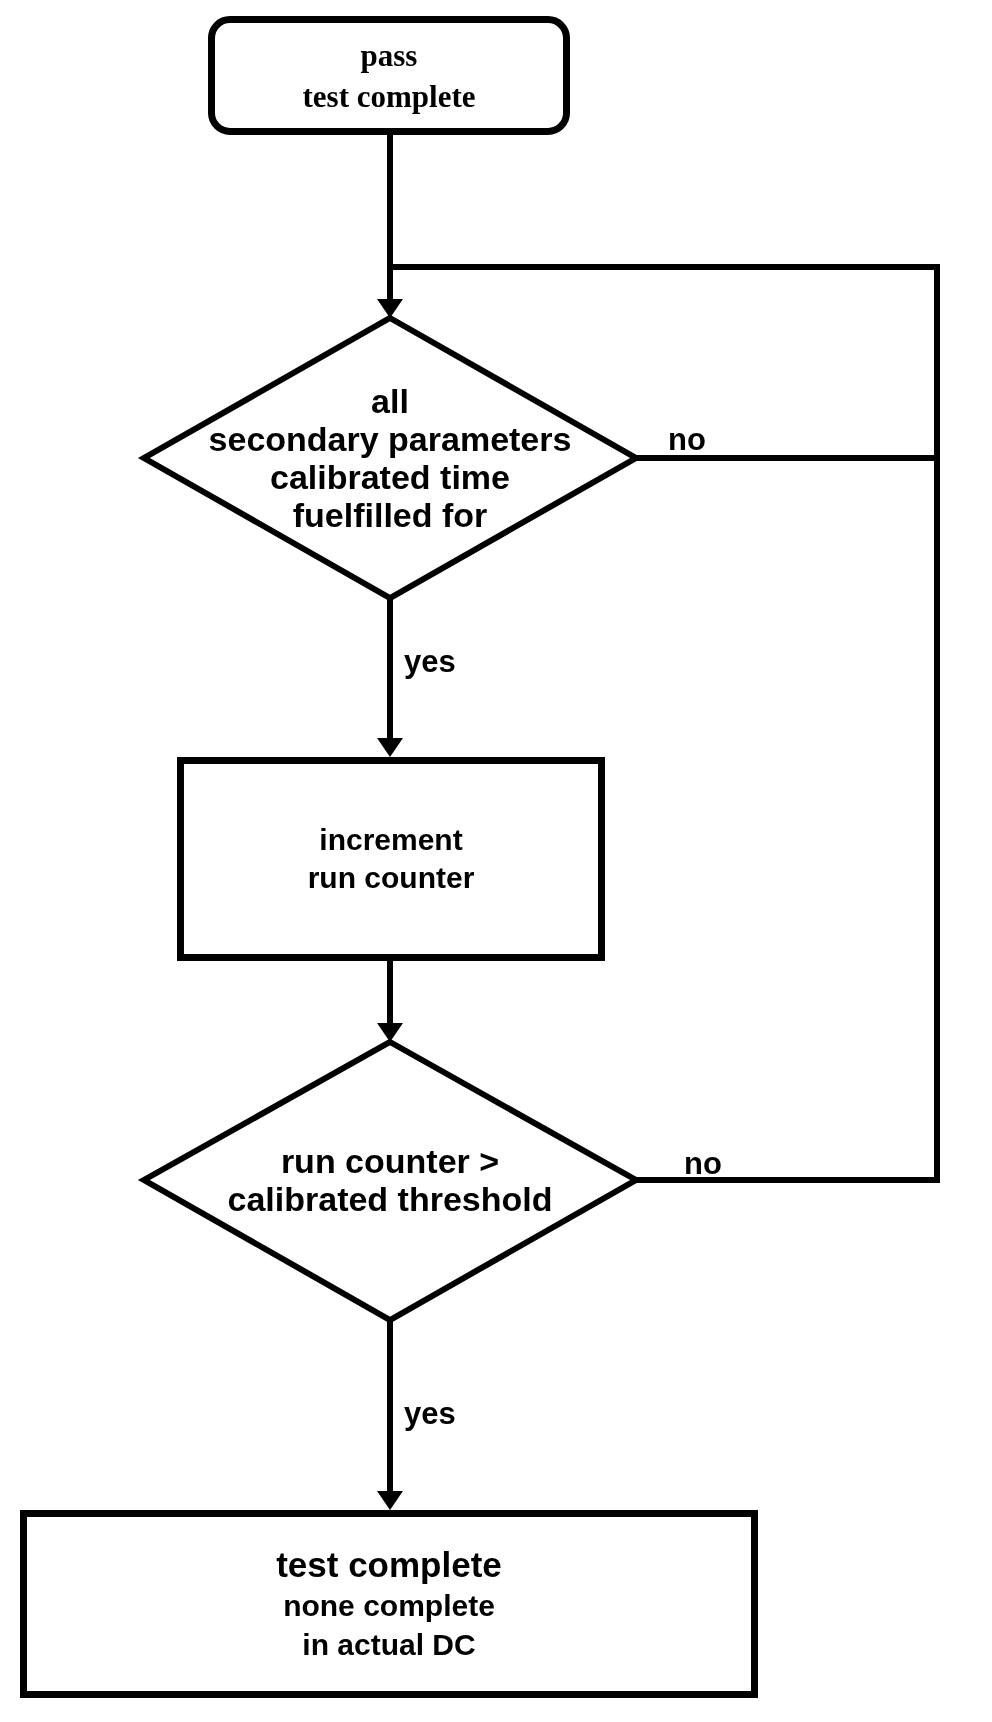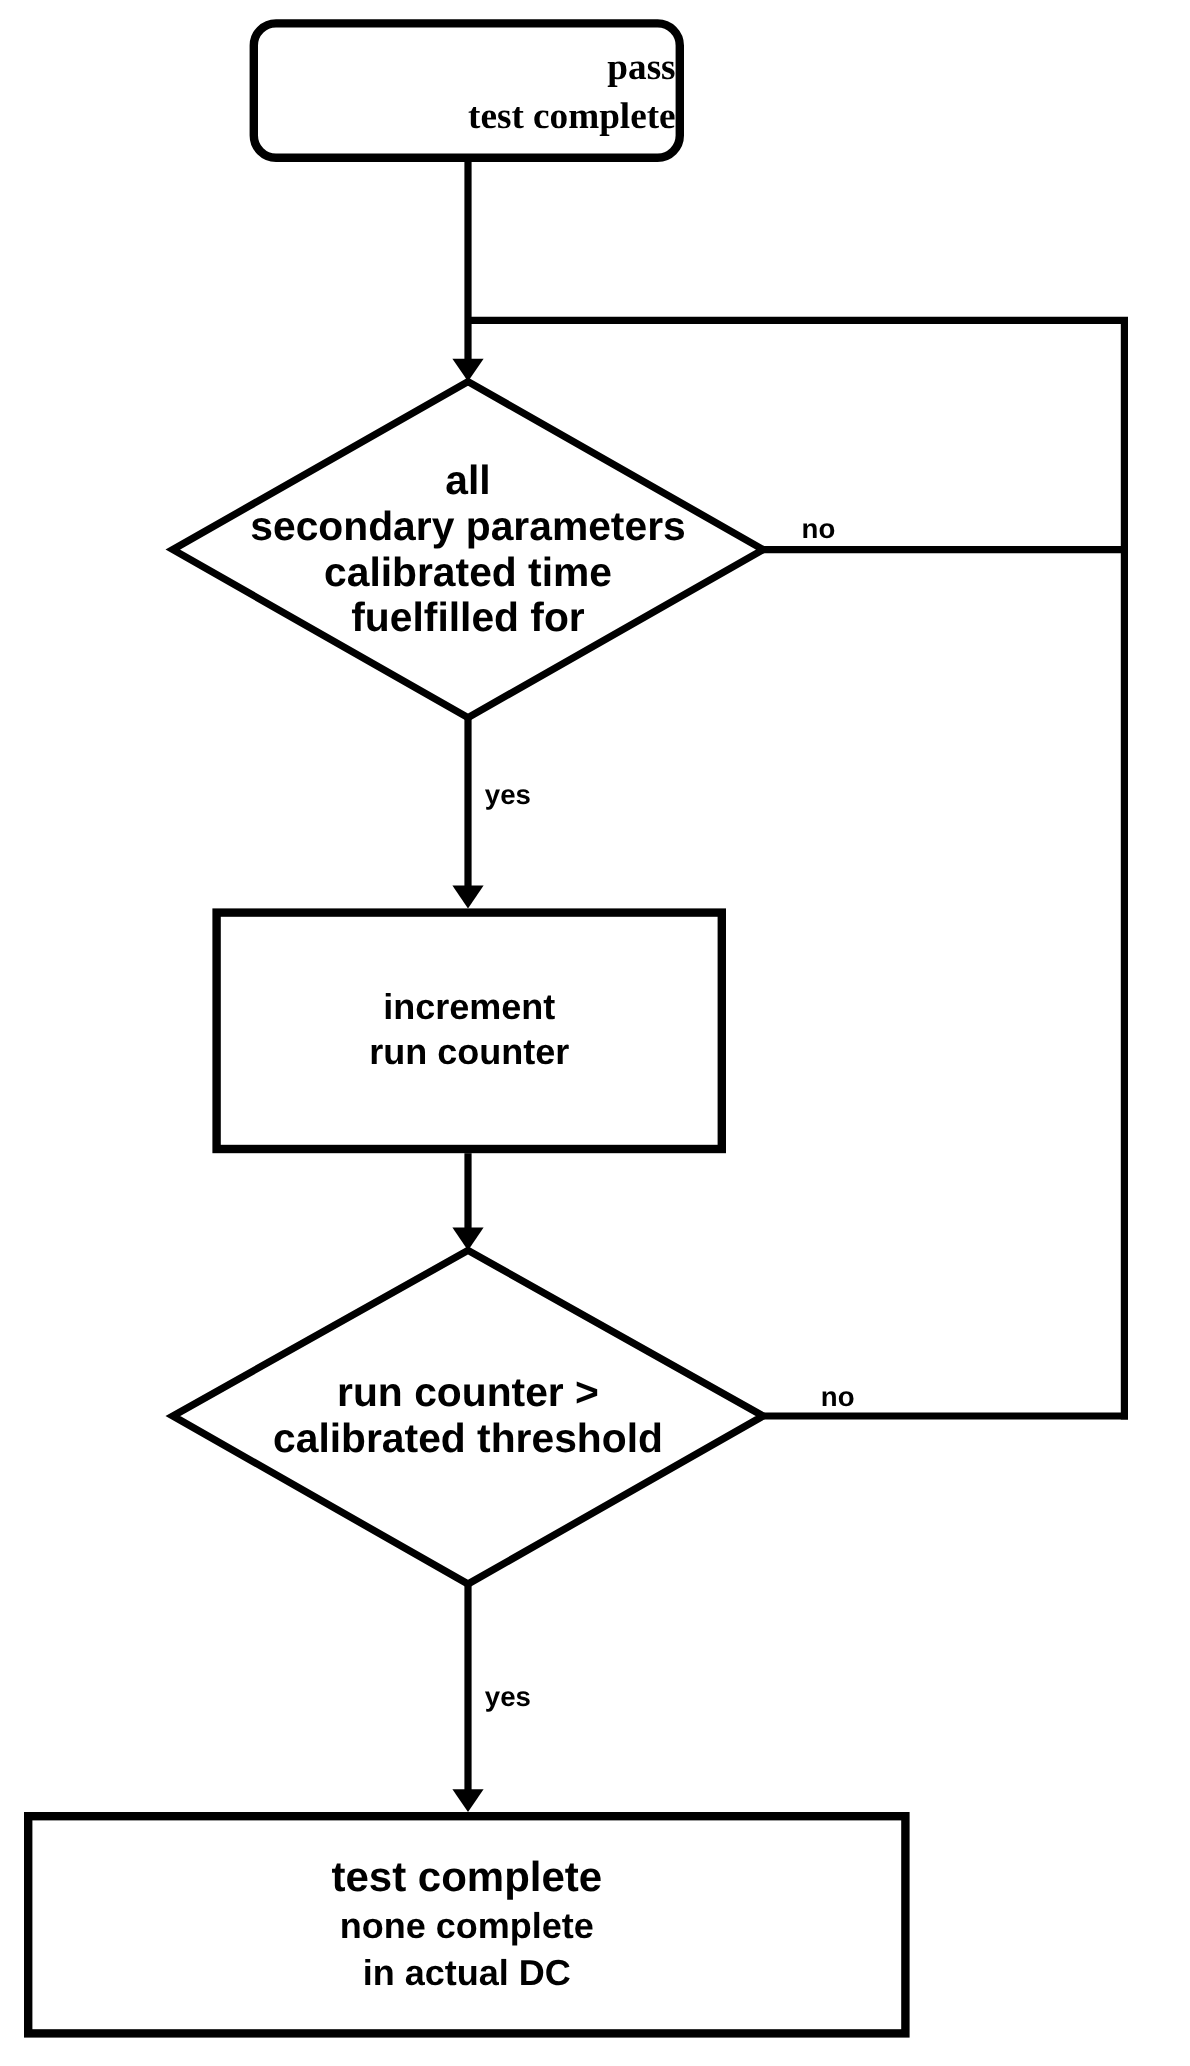--- a/index.html
+++ b/index.html
@@ -51,21 +51,20 @@
   }
   .start-box {
     left: 208px;
     top: 16px;
     width: 362px;
     height: 119px;
     border-radius: 22px;
     font-family: "Liberation Serif", serif;
     font-size: 31px;
     line-height: 41px;
-    align-items: flex-end;
   }
   .process-box {
     left: 177px;
     top: 757px;
     width: 428px;
     height: 204px;
     font-size: 30px;
     line-height: 38px;
   }
   .end-box {
@@ -93,21 +92,21 @@
     width: 490px;
   }
   .d2-label {
     left: 145px;
     top: 1142px;
     width: 490px;
   }
   .edge-label {
     position: absolute;
     font-weight: bold;
-    font-size: 23px;
+    font-size: 31px;
     line-height: 32px;
     white-space: nowrap;
   }
   .label-no-1  { left: 668px; top: 424px; }
   .label-yes-1 { left: 404px; top: 646px; }
   .label-no-2  { left: 684px; top: 1148px; }
   .label-yes-2 { left: 404px; top: 1398px; }
 </style>
 </head>
 <body>

